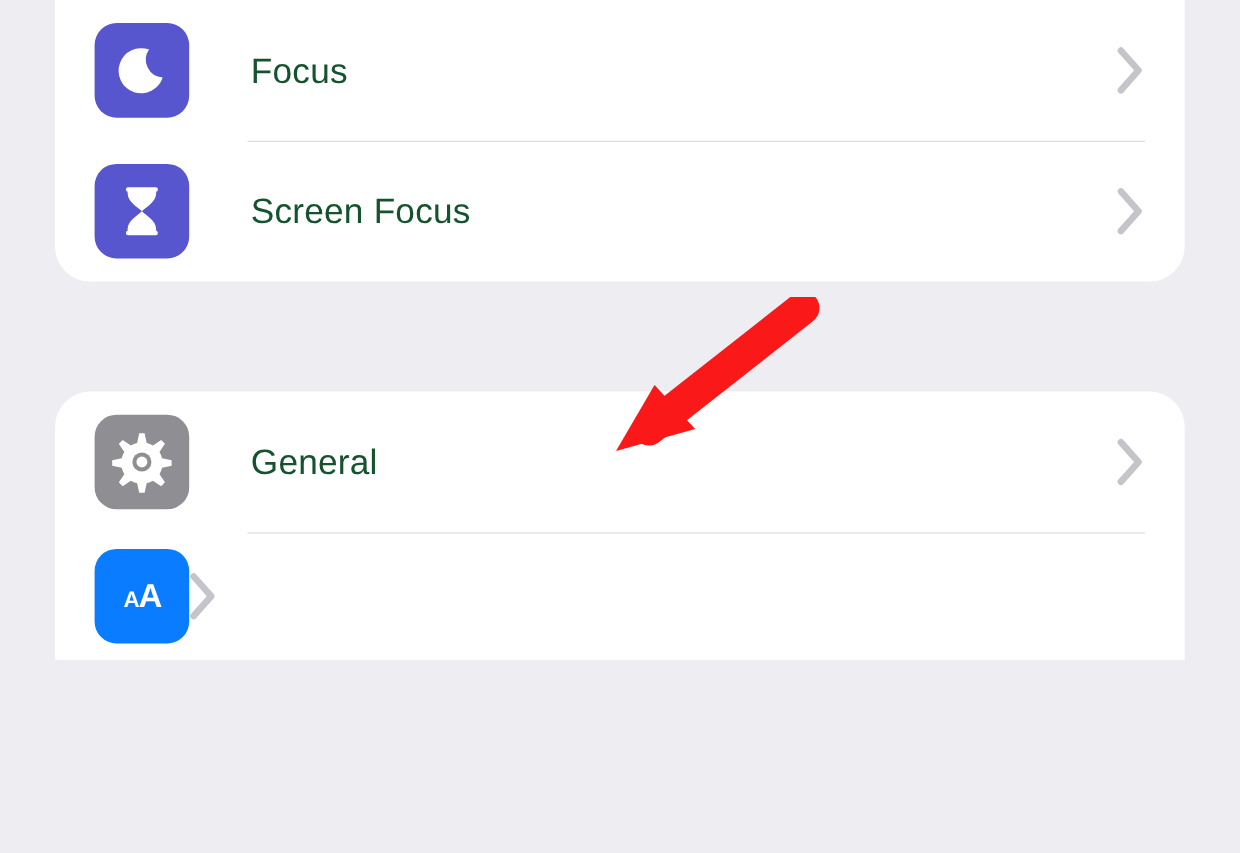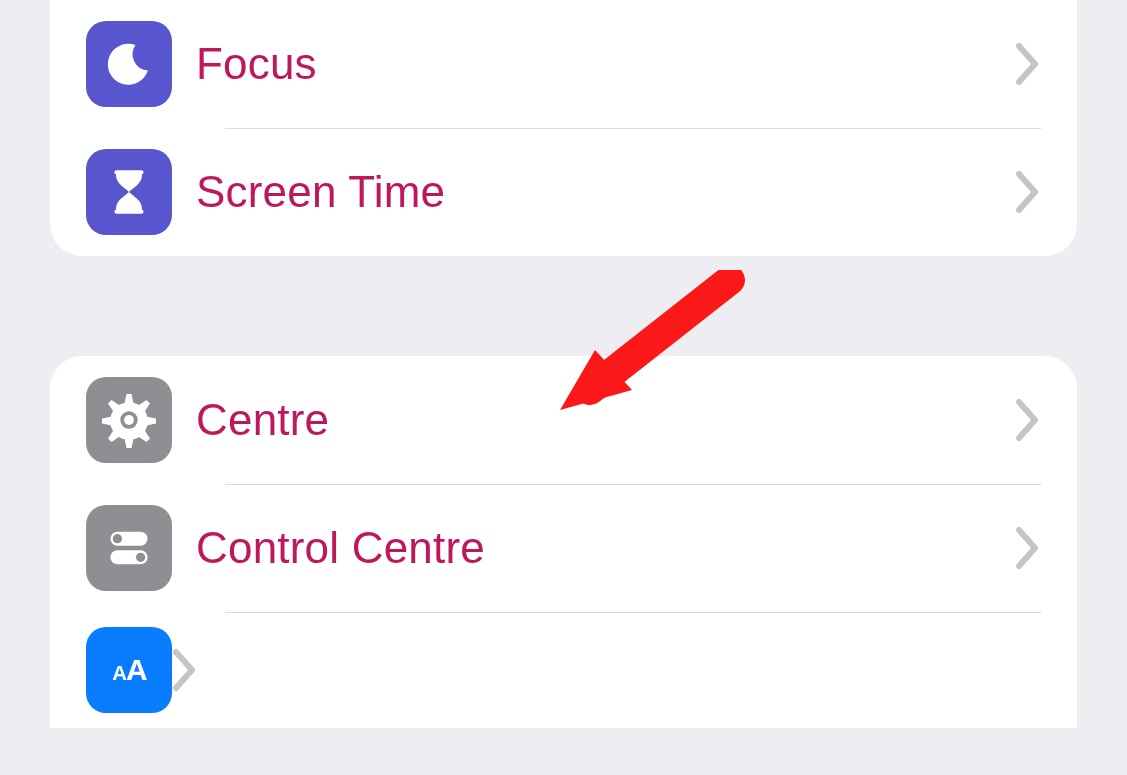--- a/index.html
+++ b/index.html
@@ -38,25 +38,25 @@
     .icon-box {
       width: 86px;
       height: 86px;
       border-radius: 20px;
       display: flex;
       align-items: center;
       justify-content: center;
       flex-shrink: 0;
     }
     .label {
-      font-size: 44px;
+      font-size: 32px;
       font-weight: 400;
       letter-spacing: 0.2px;
-      color: #be185d;
-      margin-left: 24px;
+      color: #14532d;
+      margin-left: 56px;
       flex: 1;
     }
     .chevron {
       width: 26px;
       height: 44px;
       flex-shrink: 0;
     }
     .chevron svg { width: 100%; height: 100%; display: block; }
     .arrow-annotation {
       position: absolute;
@@ -88,21 +88,21 @@
 
   <div class="row">
     <div class="icon-box" style="background:#5856ce">
       <svg viewBox="0 0 100 100" width="52" height="52">
         <path d="M25 12 H75 V18 C75 34 58 42 50 50 C42 42 25 34 25 18 Z
                  M25 88 H75 V82 C75 66 58 58 50 50 C42 58 25 66 25 82 Z" fill="#ffffff"></path>
         <rect x="22" y="8" width="56" height="8" rx="4" fill="#ffffff"></rect>
         <rect x="22" y="84" width="56" height="8" rx="4" fill="#ffffff"></rect>
       </svg>
     </div>
-    <span class="label">Screen Time</span>
+    <span class="label">Screen Focus</span>
     <span class="chevron">
       <svg viewBox="0 0 26 44">
           <path d="M4 4 L20 22 L4 40" fill="none" stroke="#c5c4ca" stroke-width="6" stroke-linecap="round" stroke-linejoin="round"></path>
         </svg>
     </span>
   </div>
 
 </div>
 
 <div class="group second">
@@ -114,44 +114,28 @@
           <circle cx="50" cy="50" r="13"></circle>
           <g id="cog">
             <path d="M46 8 h8 l3 14 a30 30 0 0 1 9.2 3.8 l12 -8 5.6 5.6 -8 12 a30 30 0 0 1 3.8 9.2 l14 3 v8 l-14 3 a30 30 0 0 1 -3.8 9.2 l8 12 -5.6 5.6 -12 -8 a30 30 0 0 1 -9.2 3.8 l-3 14 h-8 l-3 -14 a30 30 0 0 1 -9.2 -3.8 l-12 8 -5.6 -5.6 8 -12 a30 30 0 0 1 -3.8 -9.2 l-14 -3 v-8 l14 -3 a30 30 0 0 1 3.8 -9.2 l-8 -12 5.6 -5.6 12 8 a30 30 0 0 1 9.2 -3.8 z" fill="#ffffff"></path>
           </g>
           <circle cx="50" cy="50" r="22" fill="none" stroke="#8e8e93" stroke-width="0"></circle>
           <circle cx="50" cy="50" r="14" fill="#8e8e93"></circle>
           <circle cx="50" cy="50" r="8" fill="#ffffff"></circle>
         </g>
       </svg>
     </div>
-    <span class="label">Centre</span>
+    <span class="label">General</span>
     <span class="chevron">
       <svg viewBox="0 0 26 44">
           <path d="M4 4 L20 22 L4 40" fill="none" stroke="#c5c4ca" stroke-width="6" stroke-linecap="round" stroke-linejoin="round"></path>
         </svg>
     </span>
   </div>
 
-  <div class="row">
-    <div class="icon-box" style="background:#8e8e93">
-      <svg viewBox="0 0 100 100" width="58" height="58">
-        <rect x="18" y="22" width="64" height="24" rx="12" fill="#ffffff"></rect>
-        <circle cx="30" cy="34" r="8" fill="#8e8e93"></circle>
-        <rect x="18" y="54" width="64" height="24" rx="12" fill="#ffffff"></rect>
-        <circle cx="70" cy="66" r="8" fill="#8e8e93"></circle>
-      </svg>
-    </div>
-    <span class="label">Control Centre</span>
-    <span class="chevron">
-      <svg viewBox="0 0 26 44">
-          <path d="M4 4 L20 22 L4 40" fill="none" stroke="#c5c4ca" stroke-width="6" stroke-linecap="round" stroke-linejoin="round"></path>
-        </svg>
-    </span>
-  </div>
 
   <div class="row" style="height:116px">
     <div class="icon-box" style="background:#0a7cff">
       <svg viewBox="0 0 100 100" width="60" height="60">
         <text x="22" y="66" font-size="34" font-weight="600" fill="#ffffff" font-family="-apple-system,Helvetica,Arial">A</text>
         <text x="45" y="66" font-size="50" font-weight="600" fill="#ffffff" font-family="-apple-system,Helvetica,Arial">A</text>
       </svg>
     </div>
     <span class="chevron">
       <svg viewBox="0 0 26 44">

